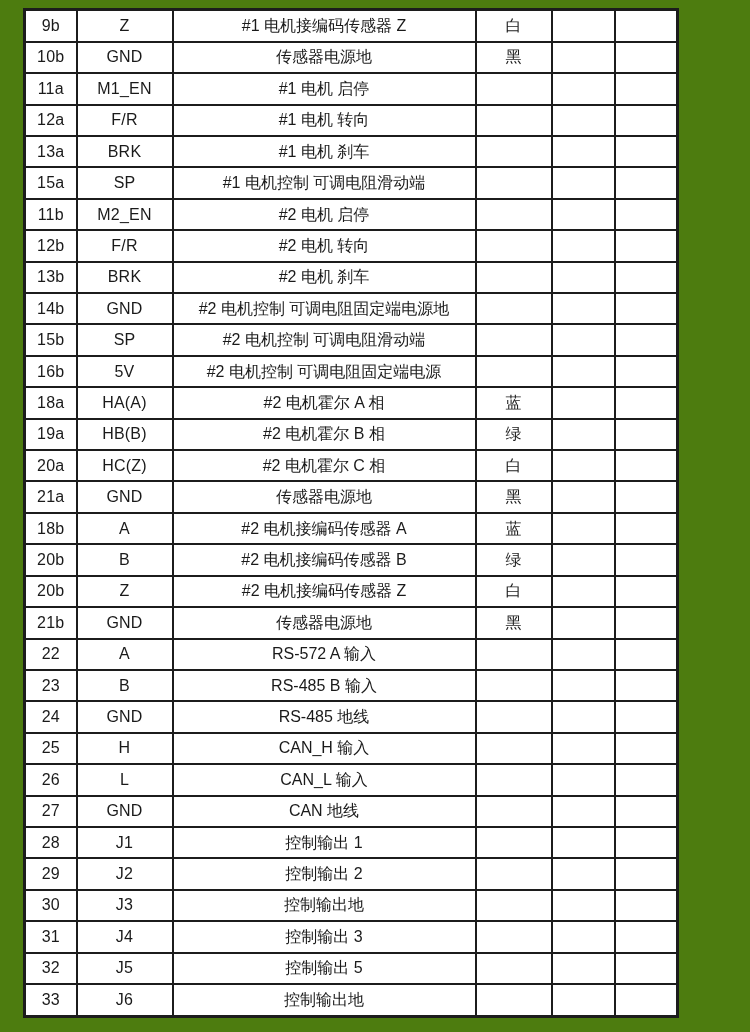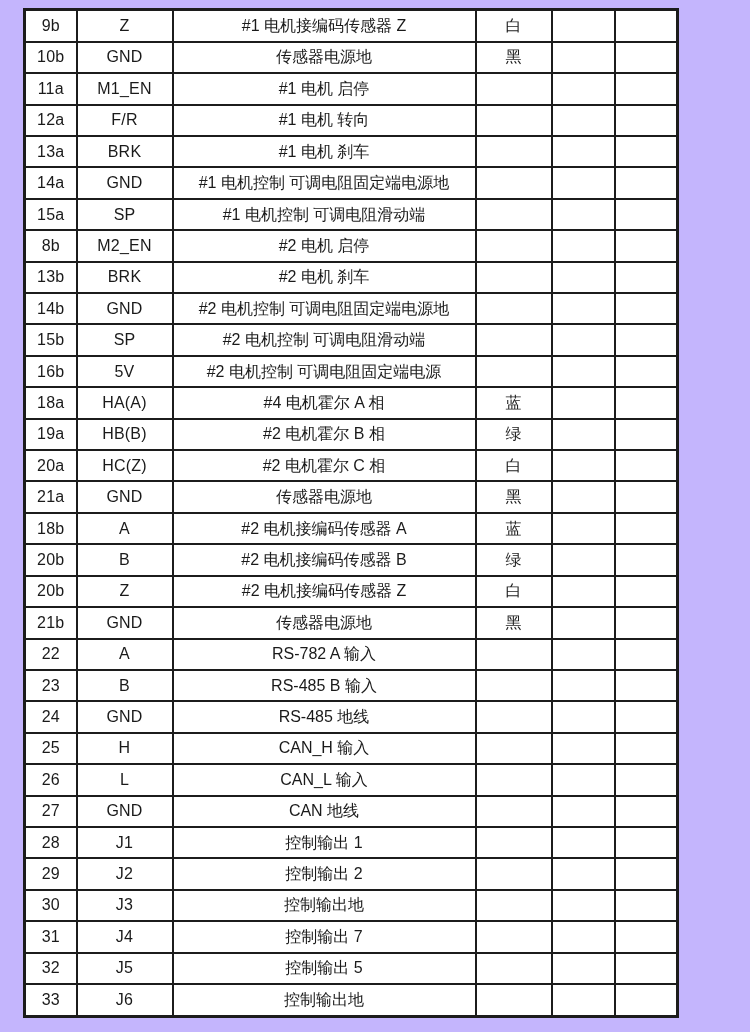--- a/index.html
+++ b/index.html
@@ -11,21 +11,21 @@
     width: 750px;
     height: 1032px;
     font-family: "Liberation Sans", "DejaVu Sans", sans-serif;
     color: #1a1a1a;
     overflow: hidden;
   }
   .page {
     position: relative;
     width: 750px;
     height: 1032px;
-    background: #c4b5fd;
+    background: #4d7c0f;
   }
   table.pin-table {
     position: absolute;
     left: 23px;
     top: 8px;
     width: 653px;
     height: 1010px;
     border-collapse: collapse;
     table-layout: fixed;
     border: 3px solid #1c1c1c;
@@ -95,39 +95,39 @@
         </tr>
         <tr>
           <td class="col-pin">13a</td>
           <td class="col-signal">BRK</td>
           <td class="col-desc">#1 电机 刹车</td>
           <td class="col-color"></td>
           <td class="col-empty"></td>
           <td class="col-empty"></td>
         </tr>
         <tr>
-          <td class="col-pin">14a</td>
-          <td class="col-signal">GND</td>
-          <td class="col-desc">#1 电机控制 可调电阻固定端电源地</td>
-          <td class="col-color"></td>
-          <td class="col-empty"></td>
-          <td class="col-empty"></td>
-        </tr>
-        <tr>
           <td class="col-pin">15a</td>
           <td class="col-signal">SP</td>
           <td class="col-desc">#1 电机控制 可调电阻滑动端</td>
           <td class="col-color"></td>
           <td class="col-empty"></td>
           <td class="col-empty"></td>
         </tr>
         <tr>
-          <td class="col-pin">8b</td>
+          <td class="col-pin">11b</td>
           <td class="col-signal">M2_EN</td>
           <td class="col-desc">#2 电机 启停</td>
+          <td class="col-color"></td>
+          <td class="col-empty"></td>
+          <td class="col-empty"></td>
+        </tr>
+        <tr>
+          <td class="col-pin">12b</td>
+          <td class="col-signal">F/R</td>
+          <td class="col-desc">#2 电机 转向</td>
           <td class="col-color"></td>
           <td class="col-empty"></td>
           <td class="col-empty"></td>
         </tr>
         <tr>
           <td class="col-pin">13b</td>
           <td class="col-signal">BRK</td>
           <td class="col-desc">#2 电机 刹车</td>
           <td class="col-color"></td>
           <td class="col-empty"></td>
@@ -153,21 +153,21 @@
           <td class="col-pin">16b</td>
           <td class="col-signal">5V</td>
           <td class="col-desc">#2 电机控制 可调电阻固定端电源</td>
           <td class="col-color"></td>
           <td class="col-empty"></td>
           <td class="col-empty"></td>
         </tr>
         <tr>
           <td class="col-pin">18a</td>
           <td class="col-signal">HA(A)</td>
-          <td class="col-desc">#4 电机霍尔 A 相</td>
+          <td class="col-desc">#2 电机霍尔 A 相</td>
           <td class="col-color">蓝</td>
           <td class="col-empty"></td>
           <td class="col-empty"></td>
         </tr>
         <tr>
           <td class="col-pin">19a</td>
           <td class="col-signal">HB(B)</td>
           <td class="col-desc">#2 电机霍尔 B 相</td>
           <td class="col-color">绿</td>
           <td class="col-empty"></td>
@@ -217,21 +217,21 @@
           <td class="col-pin">21b</td>
           <td class="col-signal">GND</td>
           <td class="col-desc">传感器电源地</td>
           <td class="col-color">黑</td>
           <td class="col-empty"></td>
           <td class="col-empty"></td>
         </tr>
         <tr>
           <td class="col-pin">22</td>
           <td class="col-signal">A</td>
-          <td class="col-desc">RS-782 A 输入</td>
+          <td class="col-desc">RS-572 A 输入</td>
           <td class="col-color"></td>
           <td class="col-empty"></td>
           <td class="col-empty"></td>
         </tr>
         <tr>
           <td class="col-pin">23</td>
           <td class="col-signal">B</td>
           <td class="col-desc">RS-485 B 输入</td>
           <td class="col-color"></td>
           <td class="col-empty"></td>
@@ -289,21 +289,21 @@
           <td class="col-pin">30</td>
           <td class="col-signal">J3</td>
           <td class="col-desc">控制输出地</td>
           <td class="col-color"></td>
           <td class="col-empty"></td>
           <td class="col-empty"></td>
         </tr>
         <tr>
           <td class="col-pin">31</td>
           <td class="col-signal">J4</td>
-          <td class="col-desc">控制输出 7</td>
+          <td class="col-desc">控制输出 3</td>
           <td class="col-color"></td>
           <td class="col-empty"></td>
           <td class="col-empty"></td>
         </tr>
         <tr>
           <td class="col-pin">32</td>
           <td class="col-signal">J5</td>
           <td class="col-desc">控制输出 5</td>
           <td class="col-color"></td>
           <td class="col-empty"></td>

